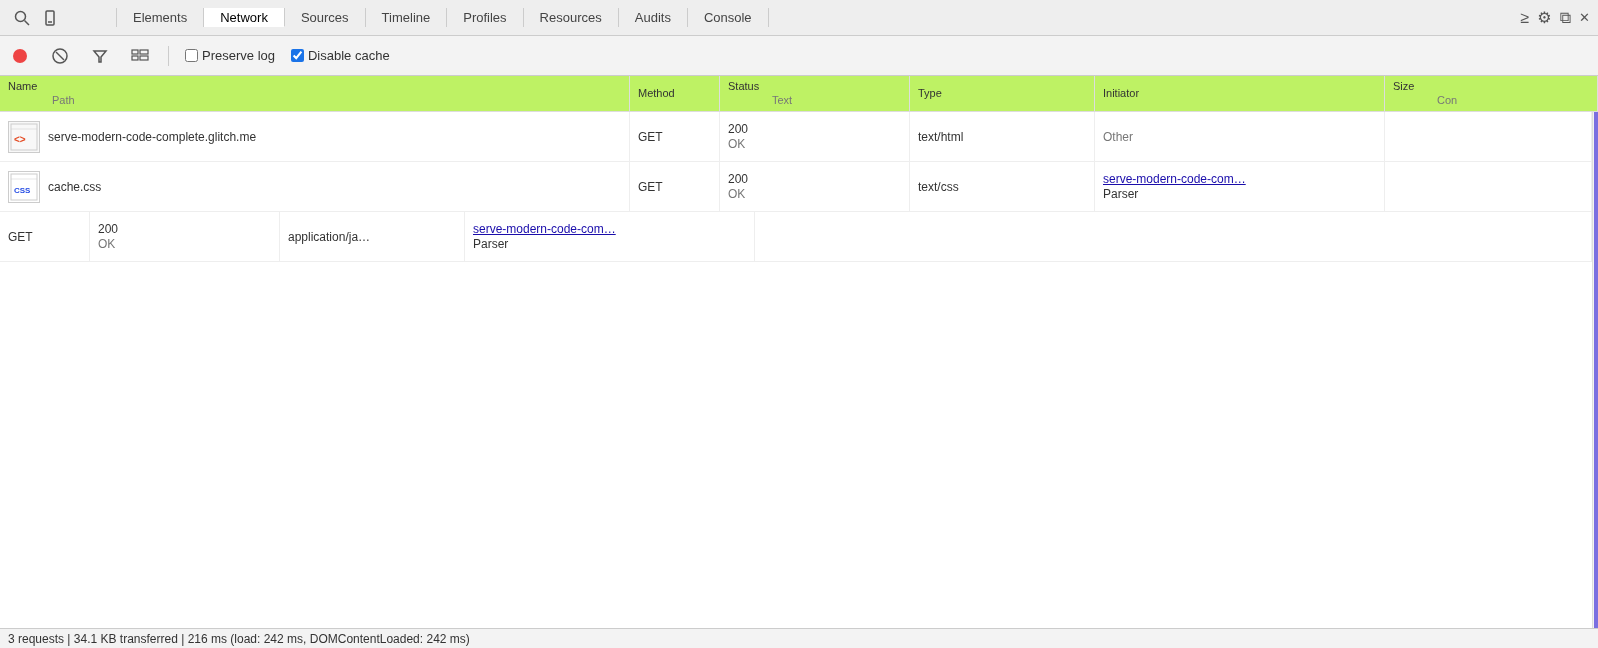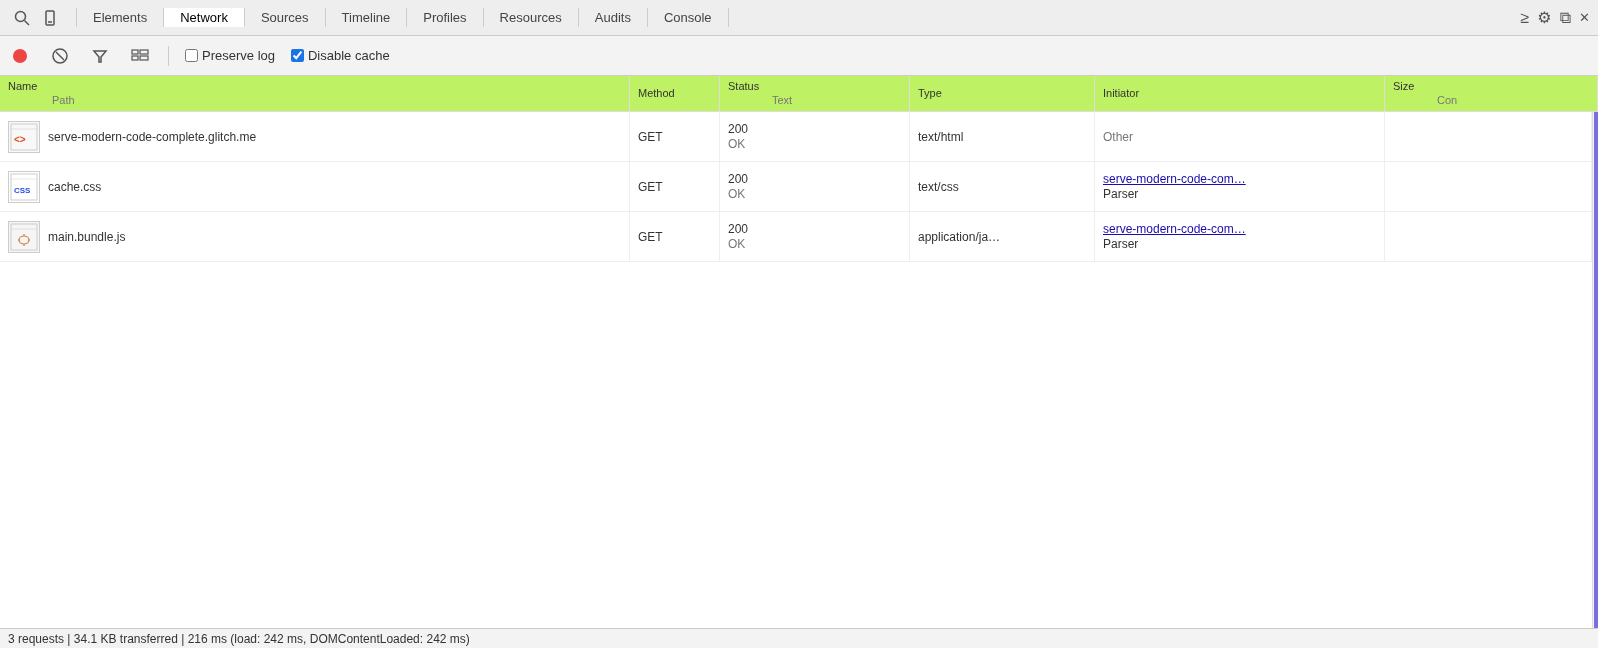--- a/index.html
+++ b/index.html
@@ -17,20 +17,21 @@
 
     
     .top-nav {
       display: flex;
       align-items: center;
       background: #eee;
       border-bottom: 1px solid #ccc;
       padding: 8px 8px;
       height: 36px;
       flex-shrink: 0;
+      gap: 40px;
     }
     .nav-icons {
       display: flex;
       align-items: center;
       margin-right: 12px;
     }
     .nav-icon-btn {
       width: 28px;
       height: 28px;
       display: flex;
@@ -424,35 +425,20 @@
           <span>text/css</span>
         </div>
         <div class="td td-initiator col-initiator">
           <span class="initiator-link">serve-modern-code-com…</span>
           <span class="initiator-sub">Parser</span>
         </div>
         <div class="td col-size"></div>
       </div>
 
       <div class="table-row">
-        <div class="td td-name col-name">
-          <div class="file-icon js-icon">
-            <svg width="28" height="28" viewBox="0 0 28 28">
-              <rect x="1" y="1" width="26" height="26" fill="none" stroke="#ccc" stroke-width="1"></rect>
-              <line x1="1" y1="6" x2="27" y2="6" stroke="#ccc" stroke-width="0.5"></line>
-
-              <ellipse cx="14" cy="17" rx="5" ry="4" fill="none" stroke="#c8873a" stroke-width="1.2"></ellipse>
-              <line x1="14" y1="11" x2="14" y2="13" stroke="#c8873a" stroke-width="1.2"></line>
-              <line x1="14" y1="21" x2="14" y2="23" stroke="#c8873a" stroke-width="1.2"></line>
-              <line x1="8" y1="17" x2="10" y2="17" stroke="#c8873a" stroke-width="1.2"></line>
-              <line x1="18" y1="17" x2="20" y2="17" stroke="#c8873a" stroke-width="1.2"></line>
-            </svg>
-          </div>
-          <span>main.bundle.js</span>
-        </div>
         <div class="td col-method">
           <span>GET</span>
         </div>
         <div class="td td-status col-status">
           <span class="status-code">200</span>
           <span class="status-text">OK</span>
         </div>
         <div class="td col-type">
           <span>application/ja…</span>
         </div>

